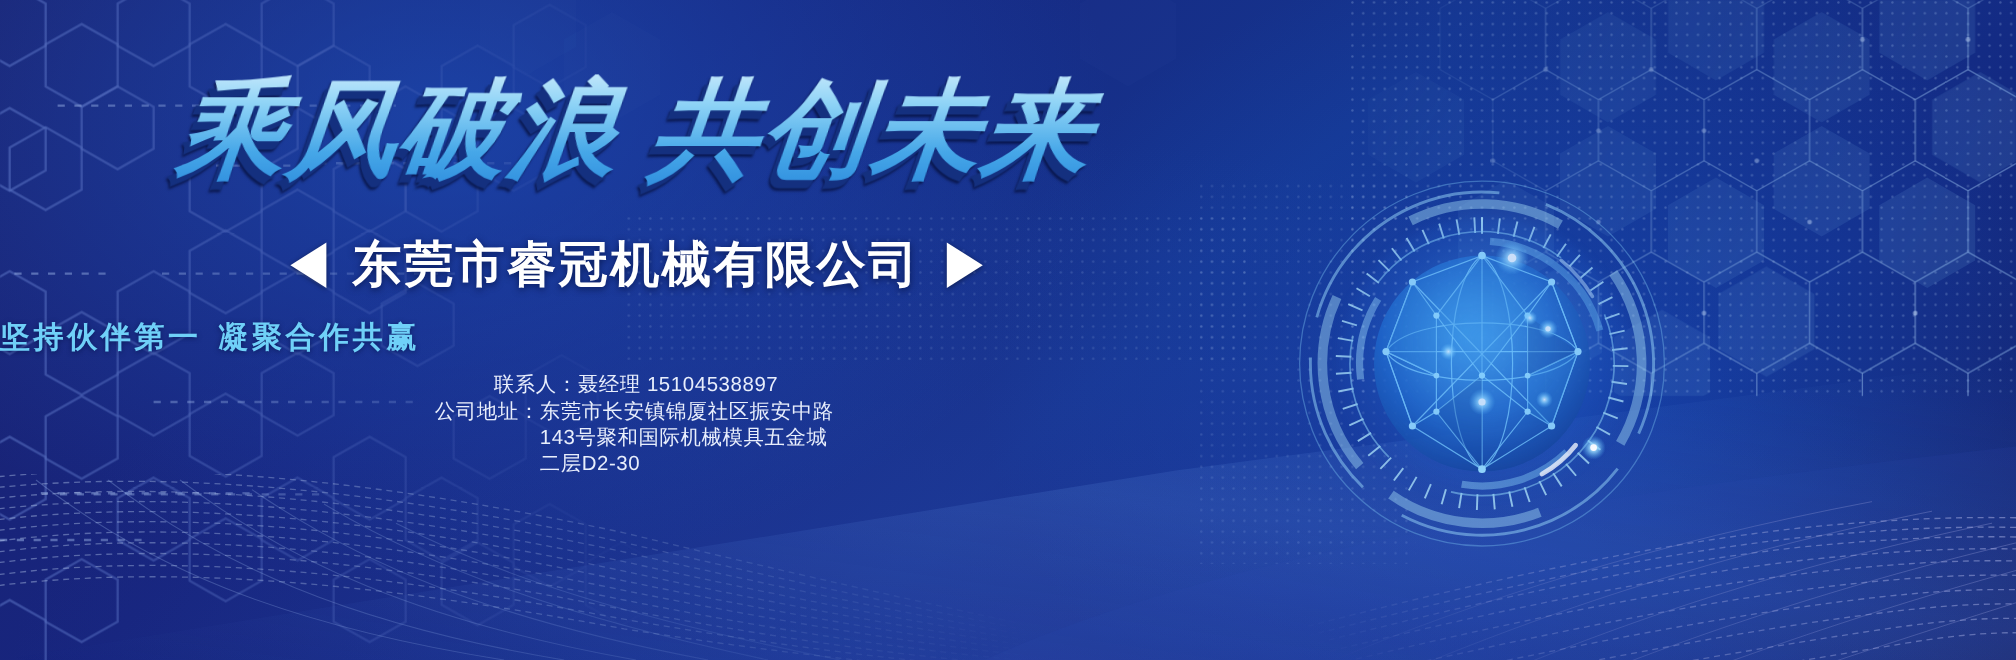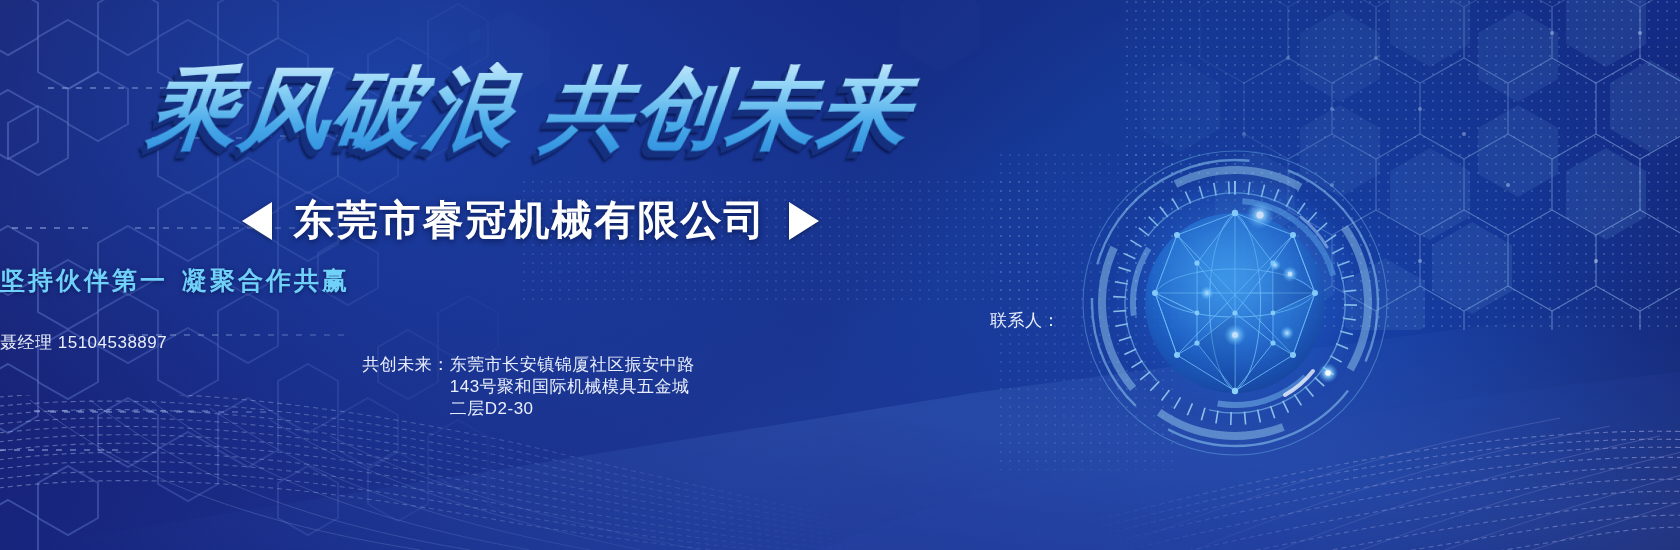--- a/index.html
+++ b/index.html
@@ -113,21 +113,20 @@
     width: 1060px;
     text-align: center;
     color: #e8eefc;
   }
   .contact-line {
     display: flex;
     justify-content: center;
     font-size: 17px;
     line-height: 22px;
     letter-spacing: 0.5px;
-    flex-direction: column;
   }
   .contact-line .label {
     flex: none;
     text-align: right;
     white-space: nowrap;
   }
   .contact-line .value {
     flex: none;
     text-align: left;
     white-space: nowrap;
@@ -590,19 +589,19 @@
     <div class="slogan">
       <span>坚持伙伴第一</span><span class="gap2"></span><span>凝聚合作共赢</span>
     </div>
 
     <div class="contact">
       <div class="contact-line">
         <span class="label">联系人：</span>
         <span class="value">聂经理 15104538897</span>
       </div>
       <div class="addr-line">
-        <span class="label">共创未来：</span>
+        <span class="label">公司地址：</span>
         <span class="value">东莞市长安镇锦厦社区振安中路143号聚和国际机械模具五金城二层D2-30</span>
       </div>
     </div>
 
   </div>
 </div>
 
 </body></html>

